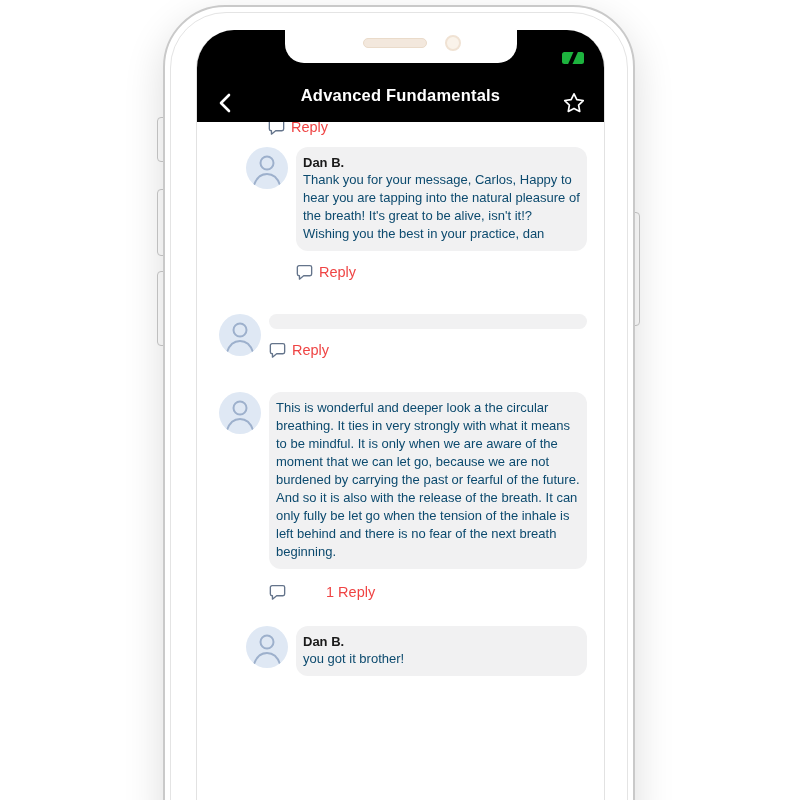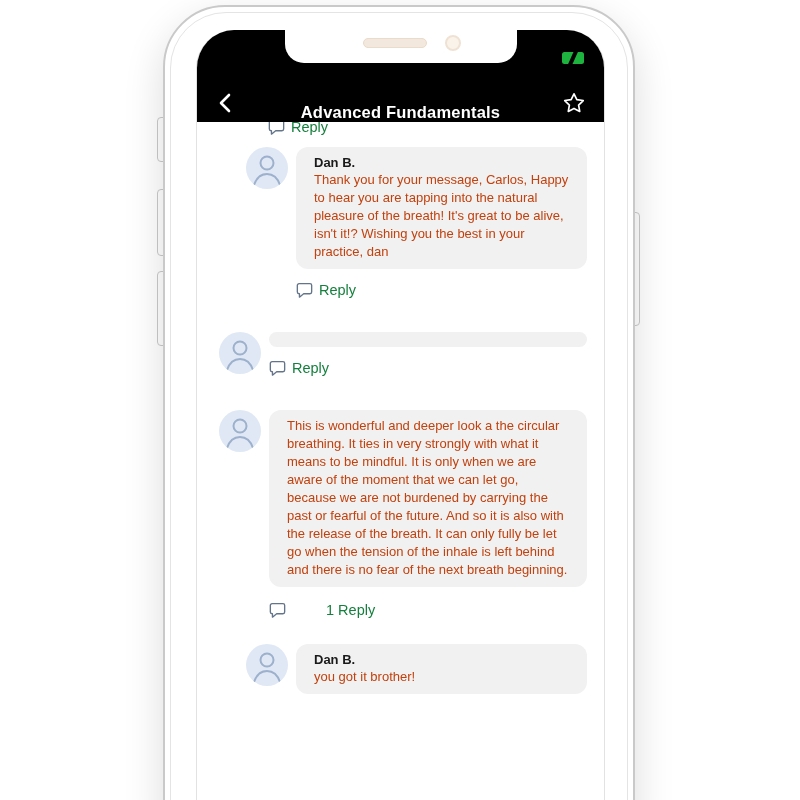--- a/index.html
+++ b/index.html
@@ -32,48 +32,48 @@
            width:232px; height:33px; background:#ffffff; border-radius:0 0 19px 19px; }
   .speaker { position:absolute; left:78px; top:8px; width:64px; height:10px;
              background:#f3e8dd; border:1px solid #eadbca; border-radius:6px; }
   .camera  { position:absolute; left:160px; top:5px; width:16px; height:16px;
              border-radius:50%; background:#faf3ea; border:2.5px solid #f0e2d3; }
   .battery { position:absolute; top:22px; right:20px; width:22px; height:12px;
              border-radius:2.5px; overflow:hidden; }
   .battery .slash { position:absolute; left:9px; top:-3px; width:4px; height:18px;
                     background:#000; transform:rotate(24deg); }
   .navrow { position:absolute; left:0; right:0; top:56px; height:36px;
-            display:flex; align-items:flex-end; }
+            display:flex; align-items:flex-start; }
   .back { position:absolute; left:10px; top:0; width:34px; height:36px;
           display:flex; align-items:center; justify-content:center;
           background:none; border:none; cursor:pointer; }
   .title { width:100%; text-align:center; color:#ffffff; font-size:16.5px;
            font-weight:700; letter-spacing:0.2px; }
   .fav { position:absolute; right:12px; top:0; width:36px; height:36px;
          display:flex; align-items:center; justify-content:center;
          background:none; border:none; cursor:pointer; }
 
   
   .content { position:relative; background:#ffffff; padding-top:25px; z-index:1; }
   .peek-row { position:absolute; top:-16px; left:71px; z-index:0; }
 
   .comment { display:flex; margin:0 17px 0 22px; margin-top:30px; }
   .comment.first { margin-top:0; }
   .comment.indented { margin-left:49px; }
   .avatar { flex:0 0 42px; width:42px; height:42px; border-radius:50%;
             background:#dfe8f4; margin-right:8px; overflow:hidden;
             display:flex; align-items:center; justify-content:center; }
   .cbody { flex:1; min-width:0; }
-  .bubble { background:#f1f1f2; border-radius:12px; padding:7px 18px 8px; }
+  .bubble { background:#f1f1f2; border-radius:12px; padding:7px 7px 8px; }
   .author { font-size:13px; font-weight:700; color:#1a1a1a; line-height:17px; }
-  .ctext  { font-size:13px; color:#c2410c; line-height:18px; }
+  .ctext  { font-size:13px; color:#0c4a6e; line-height:18px; }
 
   .reply-row { display:inline-flex; align-items:center; gap:6px; margin-top:13px;
                background:none; border:none; cursor:pointer;
-               color:#15803d; font-size:14.5px; font-family:inherit; }
+               color:#ef4444; font-size:14.5px; font-family:inherit; }
   .reply-row svg { flex:0 0 auto; }
   .c3 .reply-row { margin-top:15px;gap:40px; }
   .c4 { margin-top:22px; }
 </style>
 </head>
 <body>
 
 <div class="stage">
   <div class="phone-wrap">
 

